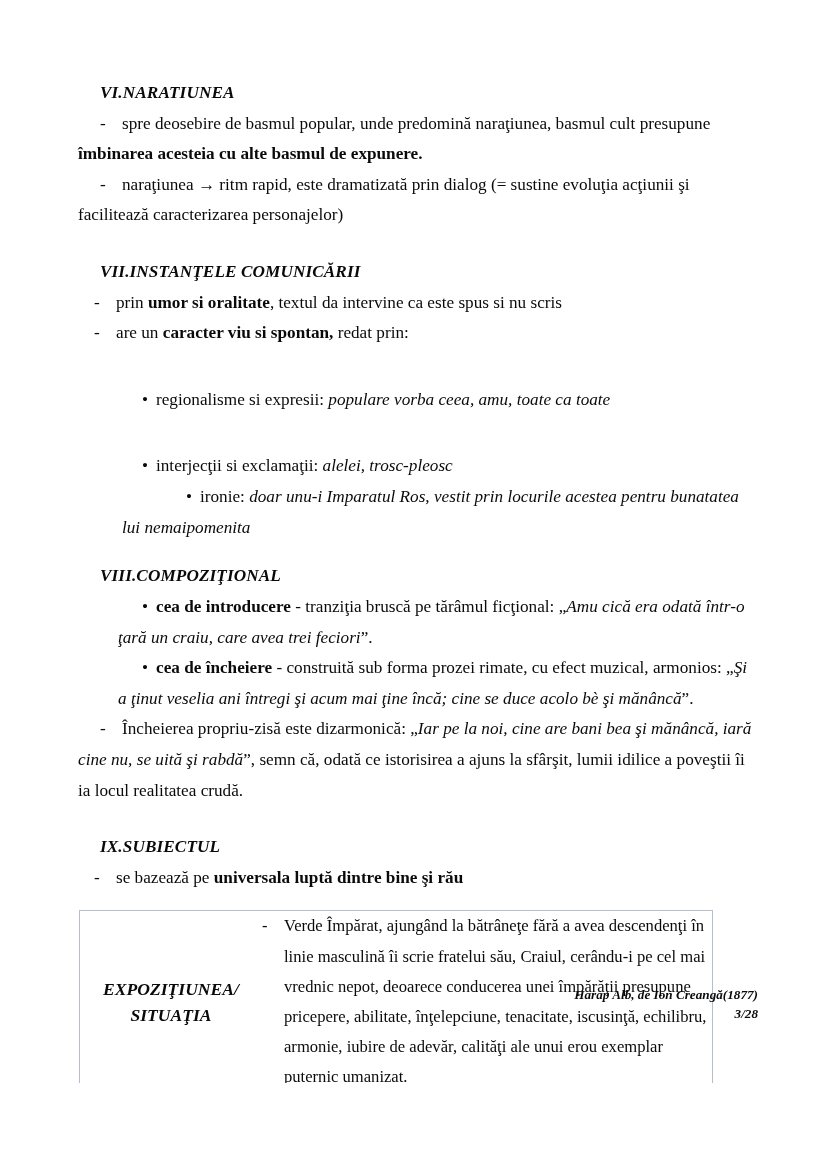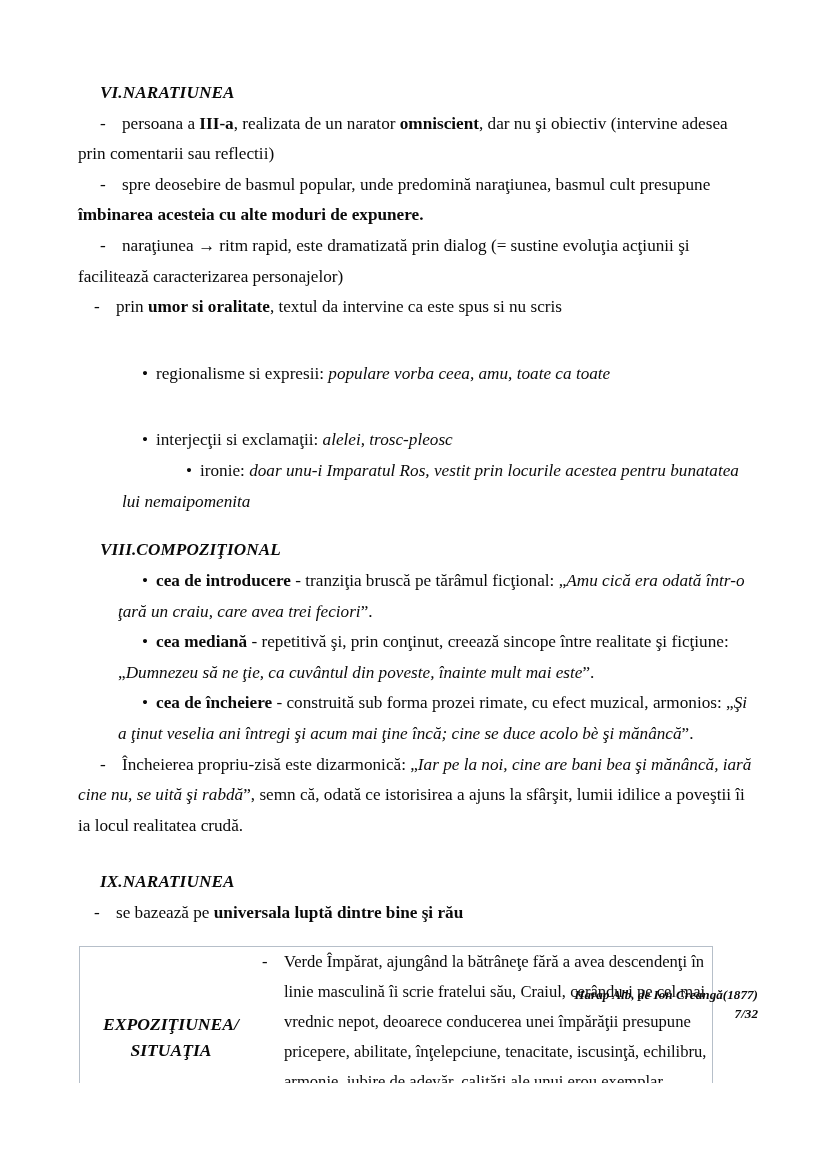--- a/index.html
+++ b/index.html
@@ -126,49 +126,49 @@
   .footer div { margin: 0; }
 </style>
 </head>
 <body>
 
 <div class="page">
   <div class="content">
 
     <div class="section-heading">VI.NARATIUNEA</div>
 
-    <p class="hang"><span class="dash">-</span><span>persoana a </span><b>III-a</b><span>, realizata de un narator </span><b>omniscient</b><span>, dar nu şi obiectiv (intervine adesea prin comentarii sau reflectii)</span></p>
 
-    <p class="hang"><span class="dash">-</span><span>spre deosebire de basmul popular, unde predomină naraţiunea, basmul cult presupune </span><b>îmbinarea acesteia cu alte moduri de expunere.</b></p>
+    <p class="hang"><span class="dash">-</span><span>spre deosebire de basmul popular, unde predomină naraţiunea, basmul cult presupune </span><b>îmbinarea acesteia cu alte basmul de expunere.</b></p>
 
     <p class="hang"><span class="dash">-</span><span>naraţiunea → ritm rapid, este dramatizată prin dialog (= sustine evoluţia acţiunii şi facilitează caracterizarea personajelor)</span></p>
 
+    <div class="section-heading gap-before-heading">VII.INSTANŢELE COMUNICĂRII</div>
 
     <p class="hang hang-narrow"><span class="dash">-</span><span>prin </span><b>umor si oralitate</b><span>, textul da intervine ca este spus si nu scris</span></p>
 
+    <p class="hang hang-narrow"><span class="dash">-</span><span>are un </span><b>caracter viu si spontan,</b><span> redat prin:</span></p>
 
     <p class="bullet-item wrap-indent"><span class="bul">•</span><span>regionalisme si expresii: </span><i>populare vorba ceea, amu, toate ca toate</i></p>
 
     <p class="bullet-item wrap-indent"><span class="bul">•</span><span>interjecţii si exclamaţii: </span><i>alelei, trosc-pleosc</i></p>
 
     <p class="bullet-item" style="padding-left:0;text-indent:64px;margin-left:44px;"><span class="bul">•</span><span>ironie: </span><i>doar unu-i Imparatul Ros, vestit prin locurile acestea pentru bunatatea lui nemaipomenita</i></p>
 
 
     <div class="section-heading gap-before-heading-sm">VIII.COMPOZIŢIONAL</div>
 
 
     <p class="bullet-item" style="padding-left:40px;text-indent:24px;"><span class="bul">•</span><b>cea de introducere</b><span> - tranziţia bruscă pe tărâmul ficţional: „</span><i>Amu cică era odată într-o ţară un craiu, care avea trei feciori</i><span>”.</span></p>
 
-    <p class="bullet-item" style="padding-left:40px;text-indent:24px;"><span class="bul">•</span><b>cea mediană</b><span> - repetitivă şi, prin conţinut, creează sincope între realitate şi ficţiune: „</span><i>Dumnezeu să ne ţie, ca cuvântul din poveste, înainte mult mai este</i><span>”.</span></p>
 
     <p class="bullet-item" style="padding-left:40px;text-indent:24px;"><span class="bul">•</span><b>cea de încheiere</b><span> - construită sub forma prozei rimate, cu efect muzical, armonios: „</span><i>Şi a ţinut veselia ani întregi şi acum mai ţine încă; cine se duce acolo bè şi mănâncă</i><span>”.</span></p>
 
     <p class="hang"><span class="dash">-</span><span>Încheierea propriu-zisă este dizarmonică: „</span><i>Iar pe la noi, cine are bani bea şi mănâncă, iară cine nu, se uită şi rabdă</i><span>”, semn că, odată ce istorisirea a ajuns la sfârşit, lumii idilice a poveştii îi ia locul  realitatea crudă.</span></p>
 
-    <div class="section-heading gap-before-heading">IX.NARATIUNEA</div>
+    <div class="section-heading gap-before-heading">IX.SUBIECTUL</div>
 
     <p class="hang hang-narrow"><span class="dash">-</span><span>se bazează pe </span><b>universala luptă dintre bine şi rău</b></p>
 
     <table class="subject-table">
       <tbody>
           <tr>
         <td class="cell-label">
           <div>EXPOZIŢIUNEA/</div>
           <div>SITUAŢIA</div>
         </td>
@@ -176,15 +176,15 @@
           <p class="bodylist"><span class="dash">-</span><span>Verde Împărat, ajungând la bătrâneţe fără a avea descendenţi în linie masculină îi scrie fratelui său, Craiul, cerându-i pe cel mai vrednic nepot, deoarece conducerea unei împărăţii presupune pricepere, abilitate, înţelepciune, tenacitate, iscusinţă, echilibru, armonie, iubire de adevăr, calităţi ale unui erou exemplar puternic umanizat.</span></p>
         </td>
       </tr>
     </tbody>
       </table>
 
   </div>
 
   <div class="footer">
     <div>Harap Alb, de Ion Creangă(1877)</div>
-    <div>7/32</div>
+    <div>3/28</div>
   </div>
 </div>
 
 </body></html>

